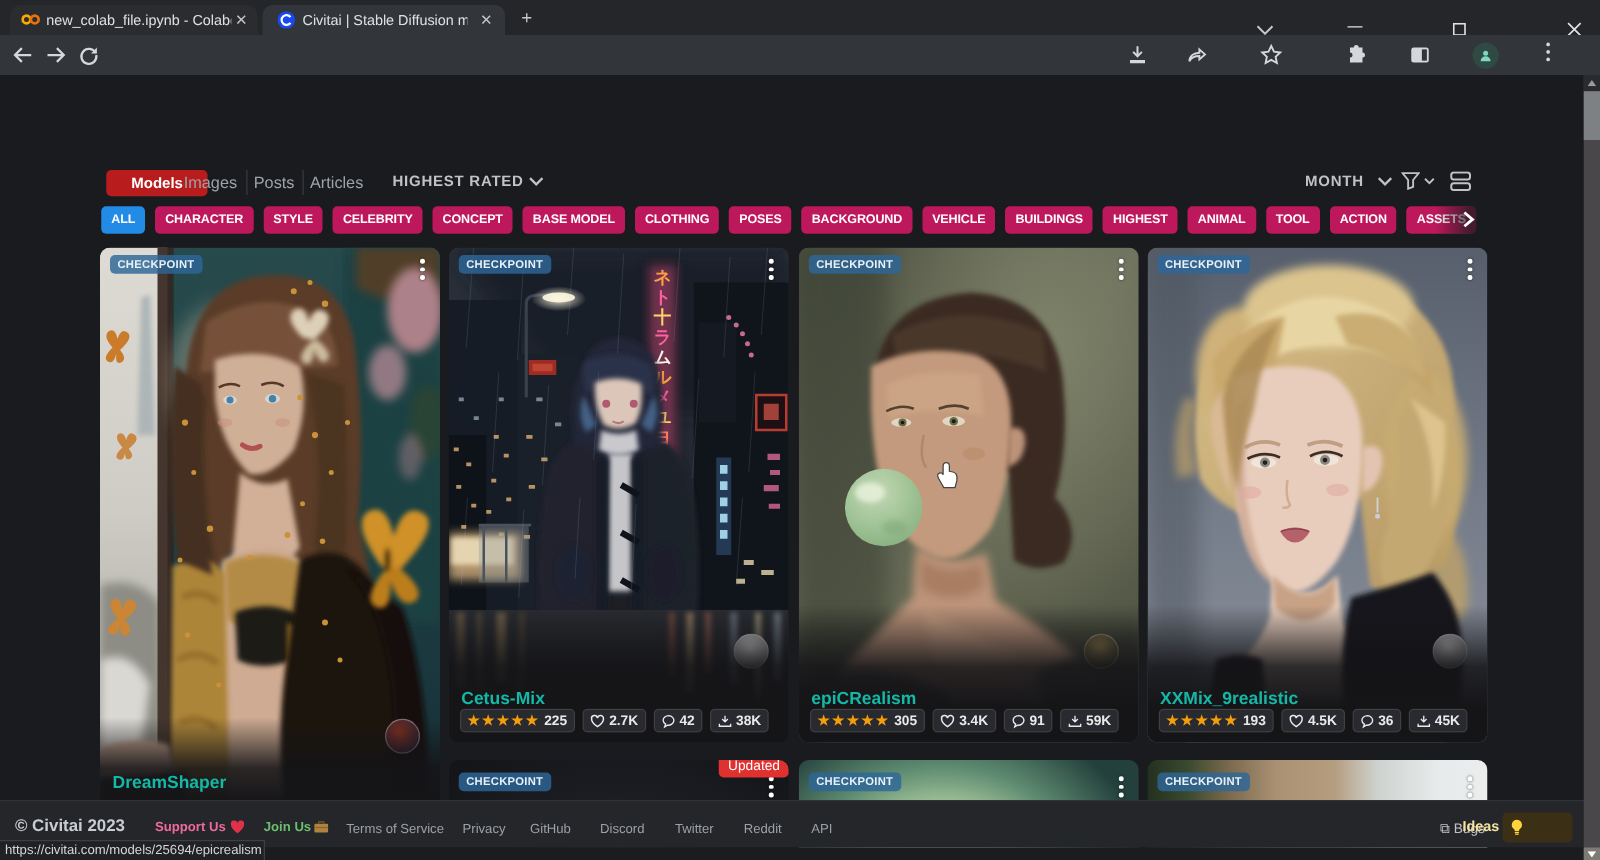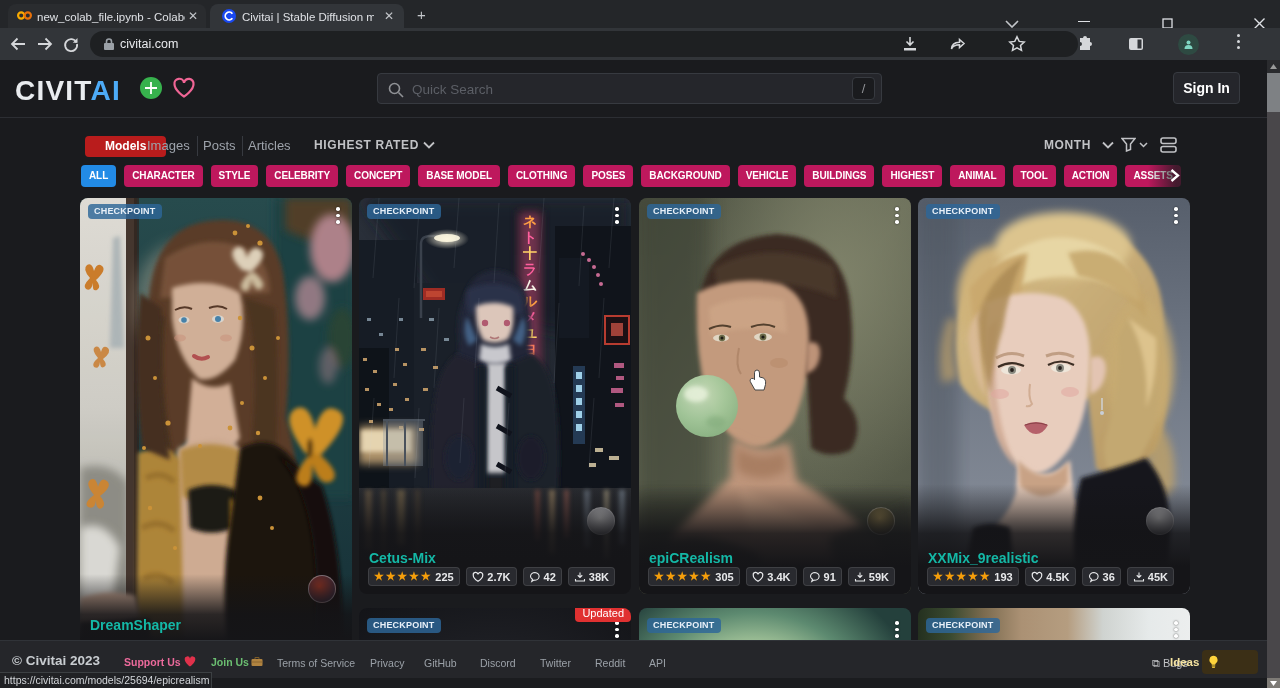--- a/index.html
+++ b/index.html
@@ -99,27 +99,20 @@
     <svg class="abs" style="left:9px;top:7px" width="18" height="18" viewBox="0 0 18 18">
         <path d="M16 9H3M8.5 3.5L3 9l5.5 5.5" stroke="#D5D7DA" stroke-width="1.8" fill="none"></path>
       </svg>
     <svg class="abs" style="left:36px;top:7px" width="18" height="18" viewBox="0 0 18 18">
         <path d="M2 9h13M9.5 3.5L15 9l-5.5 5.5" stroke="#D5D7DA" stroke-width="1.8" fill="none"></path>
       </svg>
     <svg class="abs" style="left:62px;top:7px" width="18" height="18" viewBox="0 0 18 18">
         <path d="M14.5 7.5A6 6 0 1 0 15 9" stroke="#D5D7DA" stroke-width="1.8" fill="none"></path>
         <path d="M15.5 3v4.7h-4.7z" fill="#D5D7DA"></path>
       </svg>
-    <div id="addrbar">
-      <svg class="abs" style="left:13px;top:6px" width="12" height="14" viewBox="0 0 12 14">
-          <rect x="1" y="6" width="10" height="7" rx="1" fill="#9AA0A6"></rect>
-          <path d="M3.5 6V4.5a2.5 2.5 0 0 1 5 0V6" stroke="#9AA0A6" stroke-width="1.6" fill="none"></path>
-        </svg>
-      <div id="addrtxt">civitai.com</div>
-    </div>
     <svg class="abs" style="left:901px;top:7px" width="18" height="18" viewBox="0 0 18 18">
         <path d="M9 2v8M5.5 6.5L9 10l3.5-3.5" stroke="#D5D7DA" stroke-width="1.6" fill="none"></path>
         <path d="M3 13h12v2.5H3z" fill="#D5D7DA"></path>
       </svg>
     <svg class="abs" style="left:949px;top:7px" width="18" height="18" viewBox="0 0 18 18">
         <path d="M10.5 4.5L15 8.5l-4.5 4v-2.7C6 9.8 3.6 11.5 2.5 14 2.6 9.6 6.2 7.4 10.5 7.2z" fill="none" stroke="#D5D7DA" stroke-width="1.5"></path>
       </svg>
     <svg class="abs" style="left:1008px;top:7px" width="18" height="18" viewBox="0 0 18 18">
         <path d="M9 1.8l2.2 4.6 5 .6-3.7 3.4 1 5-4.5-2.5-4.5 2.5 1-5L1.8 7l5-.6z" fill="none" stroke="#D5D7DA" stroke-width="1.5"></path>
       </svg>
@@ -135,39 +128,20 @@
         <circle cx="5.5" cy="3.5" r="2" fill="#7FD6C2"></circle>
         <path d="M1.5 10a4 4 0 0 1 8 0z" fill="#7FD6C2"></path>
       </svg>
     <div class="cicon" style="left:1237px;top:3px;font-size:14px;color:#D5D7DA;letter-spacing:0;">
         <div style="width:3px;height:3px;background:#D5D7DA;border-radius:50%;margin:3px 0;"></div>
         <div style="width:3px;height:3px;background:#D5D7DA;border-radius:50%;margin:3px 0;"></div>
         <div style="width:3px;height:3px;background:#D5D7DA;border-radius:50%;margin:3px 0;"></div>
       </div>
   </div>
 
-  <div id="siteheader">
-    <div class="abs" style="left:15px;top:15px;font-size:28px;font-weight:bold;letter-spacing:1.2px;color:#E9ECEF;">CIVIT<span style="color:#4DABF7;">AI</span></div>
-    <div class="abs" style="left:140px;top:17px;width:22px;height:22px;border-radius:50%;background:#37B24D;"></div>
-    <svg class="abs" style="left:144px;top:21px" width="14" height="14" viewBox="0 0 14 14">
-        <path d="M7 1v12M1 7h12" stroke="#fff" stroke-width="1.8"></path>
-      </svg>
-    <svg class="abs" style="left:172px;top:17px" width="24" height="22" viewBox="0 0 24 22">
-        <path d="M12 19.5S2.5 13.5 2.5 7.3A4.8 4.8 0 0 1 12 5.9a4.8 4.8 0 0 1 9.5 1.4c0 6.2-9.5 12.2-9.5 12.2z" fill="none" stroke="#F06595" stroke-width="2.2"></path>
-      </svg>
-    <div id="searchbox">
-      <svg class="abs" style="left:10px;top:8px" width="16" height="16" viewBox="0 0 16 16">
-          <circle cx="6.5" cy="6.5" r="5" stroke="#909296" stroke-width="1.6" fill="none"></circle>
-          <path d="M10.5 10.5L15 15" stroke="#909296" stroke-width="1.6"></path>
-        </svg>
-      <div class="abs" style="left:34px;top:8px;font-size:13.5px;color:#5C5F66;">Quick Search</div>
-      <div id="slash">/</div>
-    </div>
-    <div id="signin">Sign In</div>
-  </div>
 
   <div id="models-pill">Models</div>
   <div class="ftab" style="left:147px;">Images</div>
   <div class="fsep" style="left:197px;"></div>
   <div class="ftab" style="left:203px;">Posts</div>
   <div class="fsep" style="left:242px;"></div>
   <div class="ftab" style="left:248px;">Articles</div>
   <div class="sortlbl" style="left:314px;">HIGHEST RATED</div>
   <svg class="abs" style="left:423px;top:141px" width="12" height="8" viewBox="0 0 12 8">
       <path d="M1 1.5l5 5 5-5" stroke="#C1C2C5" stroke-width="1.8" fill="none"></path>

